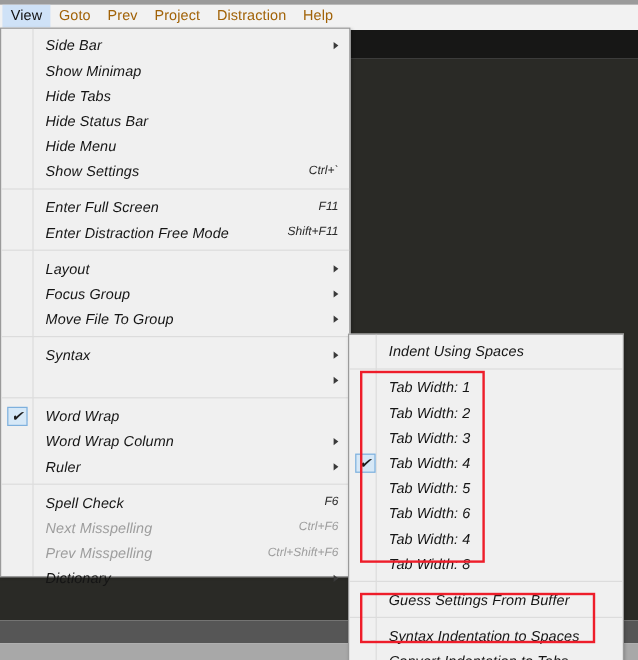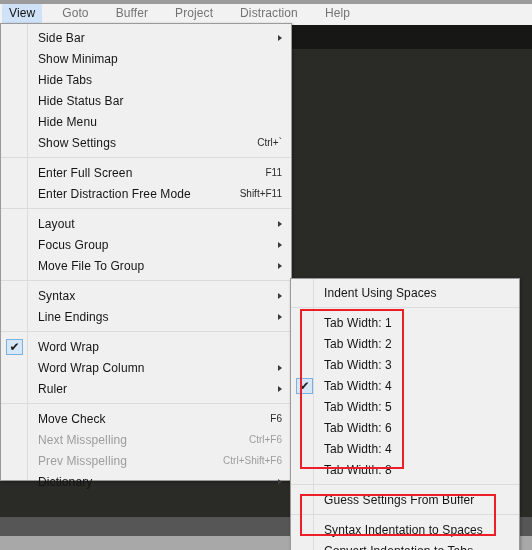--- a/index.html
+++ b/index.html
@@ -30,25 +30,24 @@
   }
   .menubar {
     position: absolute;
     left: 0; top: 4px;
     width: 532px; height: 19px;
     background: #f2f2f2;
     display: flex;
     align-items: center;
     padding-left: 2px;
     box-sizing: border-box;
-    gap: 13px;
   }
   .menubar-item {
     font-size: 12px;
-    color: #737373;
+    color: #a16207;
     padding: 2px 7px 3px 7px;
     line-height: 14px;
     white-space: nowrap;
     letter-spacing: 0.1px;
   }
   .menubar-item.active {
     background: #cfe2f7;
     color: #101010;
   }
 
@@ -110,20 +109,21 @@
     width: 1px;
     background: #dcdcdc;
   }
   #view-menu .menu-gutter { left: 26px; }
   #indentation-submenu .menu-gutter { left: 22px; }
 
   .menu-list {
     position: relative;
     padding: 3px 0 3px 0;
     box-sizing: border-box;
+    font-style: italic;
   }
 
   .menu-item {
     position: relative;
     display: flex;
     align-items: center;
     height: 21px;
     padding: 0 8px 0 0;
     box-sizing: border-box;
     font-size: 12px;
@@ -219,21 +219,21 @@
 </head>
 <body>
 
 <div id="app-root">
 
   <div class="window-top-strip"></div>
 
   <div class="menubar" id="menubar">
       <div class="menubar-item active">View</div>
       <div class="menubar-item">Goto</div>
-      <div class="menubar-item">Buffer</div>
+      <div class="menubar-item">Prev</div>
       <div class="menubar-item">Project</div>
       <div class="menubar-item">Distraction</div>
       <div class="menubar-item">Help</div>
     </div>
 
   <div class="editor-tabbar"></div>
   <div class="editor-area"></div>
   <div class="editor-area-left"></div>
   <div class="statusbar"></div>
   <div class="statusbar-lower"></div>
@@ -282,39 +282,38 @@
         <div class="menu-item">
           <span class="menu-label">Move File To Group</span>
           <span class="menu-arrow"></span>
         </div>
         <div class="menu-sep"></div>
         <div class="menu-item">
           <span class="menu-label">Syntax</span>
           <span class="menu-arrow"></span>
         </div>
         <div class="menu-item">
-          <span class="menu-label">Line Endings</span>
           <span class="menu-arrow"></span>
         </div>
         <div class="menu-sep"></div>
         <div class="menu-item checked">
           <span class="menu-check">✔</span>
           <span class="menu-label">Word Wrap</span>
         </div>
         <div class="menu-item">
           <span class="menu-label">Word Wrap Column</span>
           <span class="menu-arrow"></span>
         </div>
         <div class="menu-item">
           <span class="menu-label">Ruler</span>
           <span class="menu-arrow"></span>
         </div>
         <div class="menu-sep"></div>
         <div class="menu-item">
-          <span class="menu-label">Move Check</span>
+          <span class="menu-label">Spell Check</span>
           <span class="menu-shortcut">F6</span>
         </div>
         <div class="menu-item disabled">
           <span class="menu-label">Next Misspelling</span>
           <span class="menu-shortcut">Ctrl+F6</span>
         </div>
         <div class="menu-item disabled">
           <span class="menu-label">Prev Misspelling</span>
           <span class="menu-shortcut">Ctrl+Shift+F6</span>
         </div>

